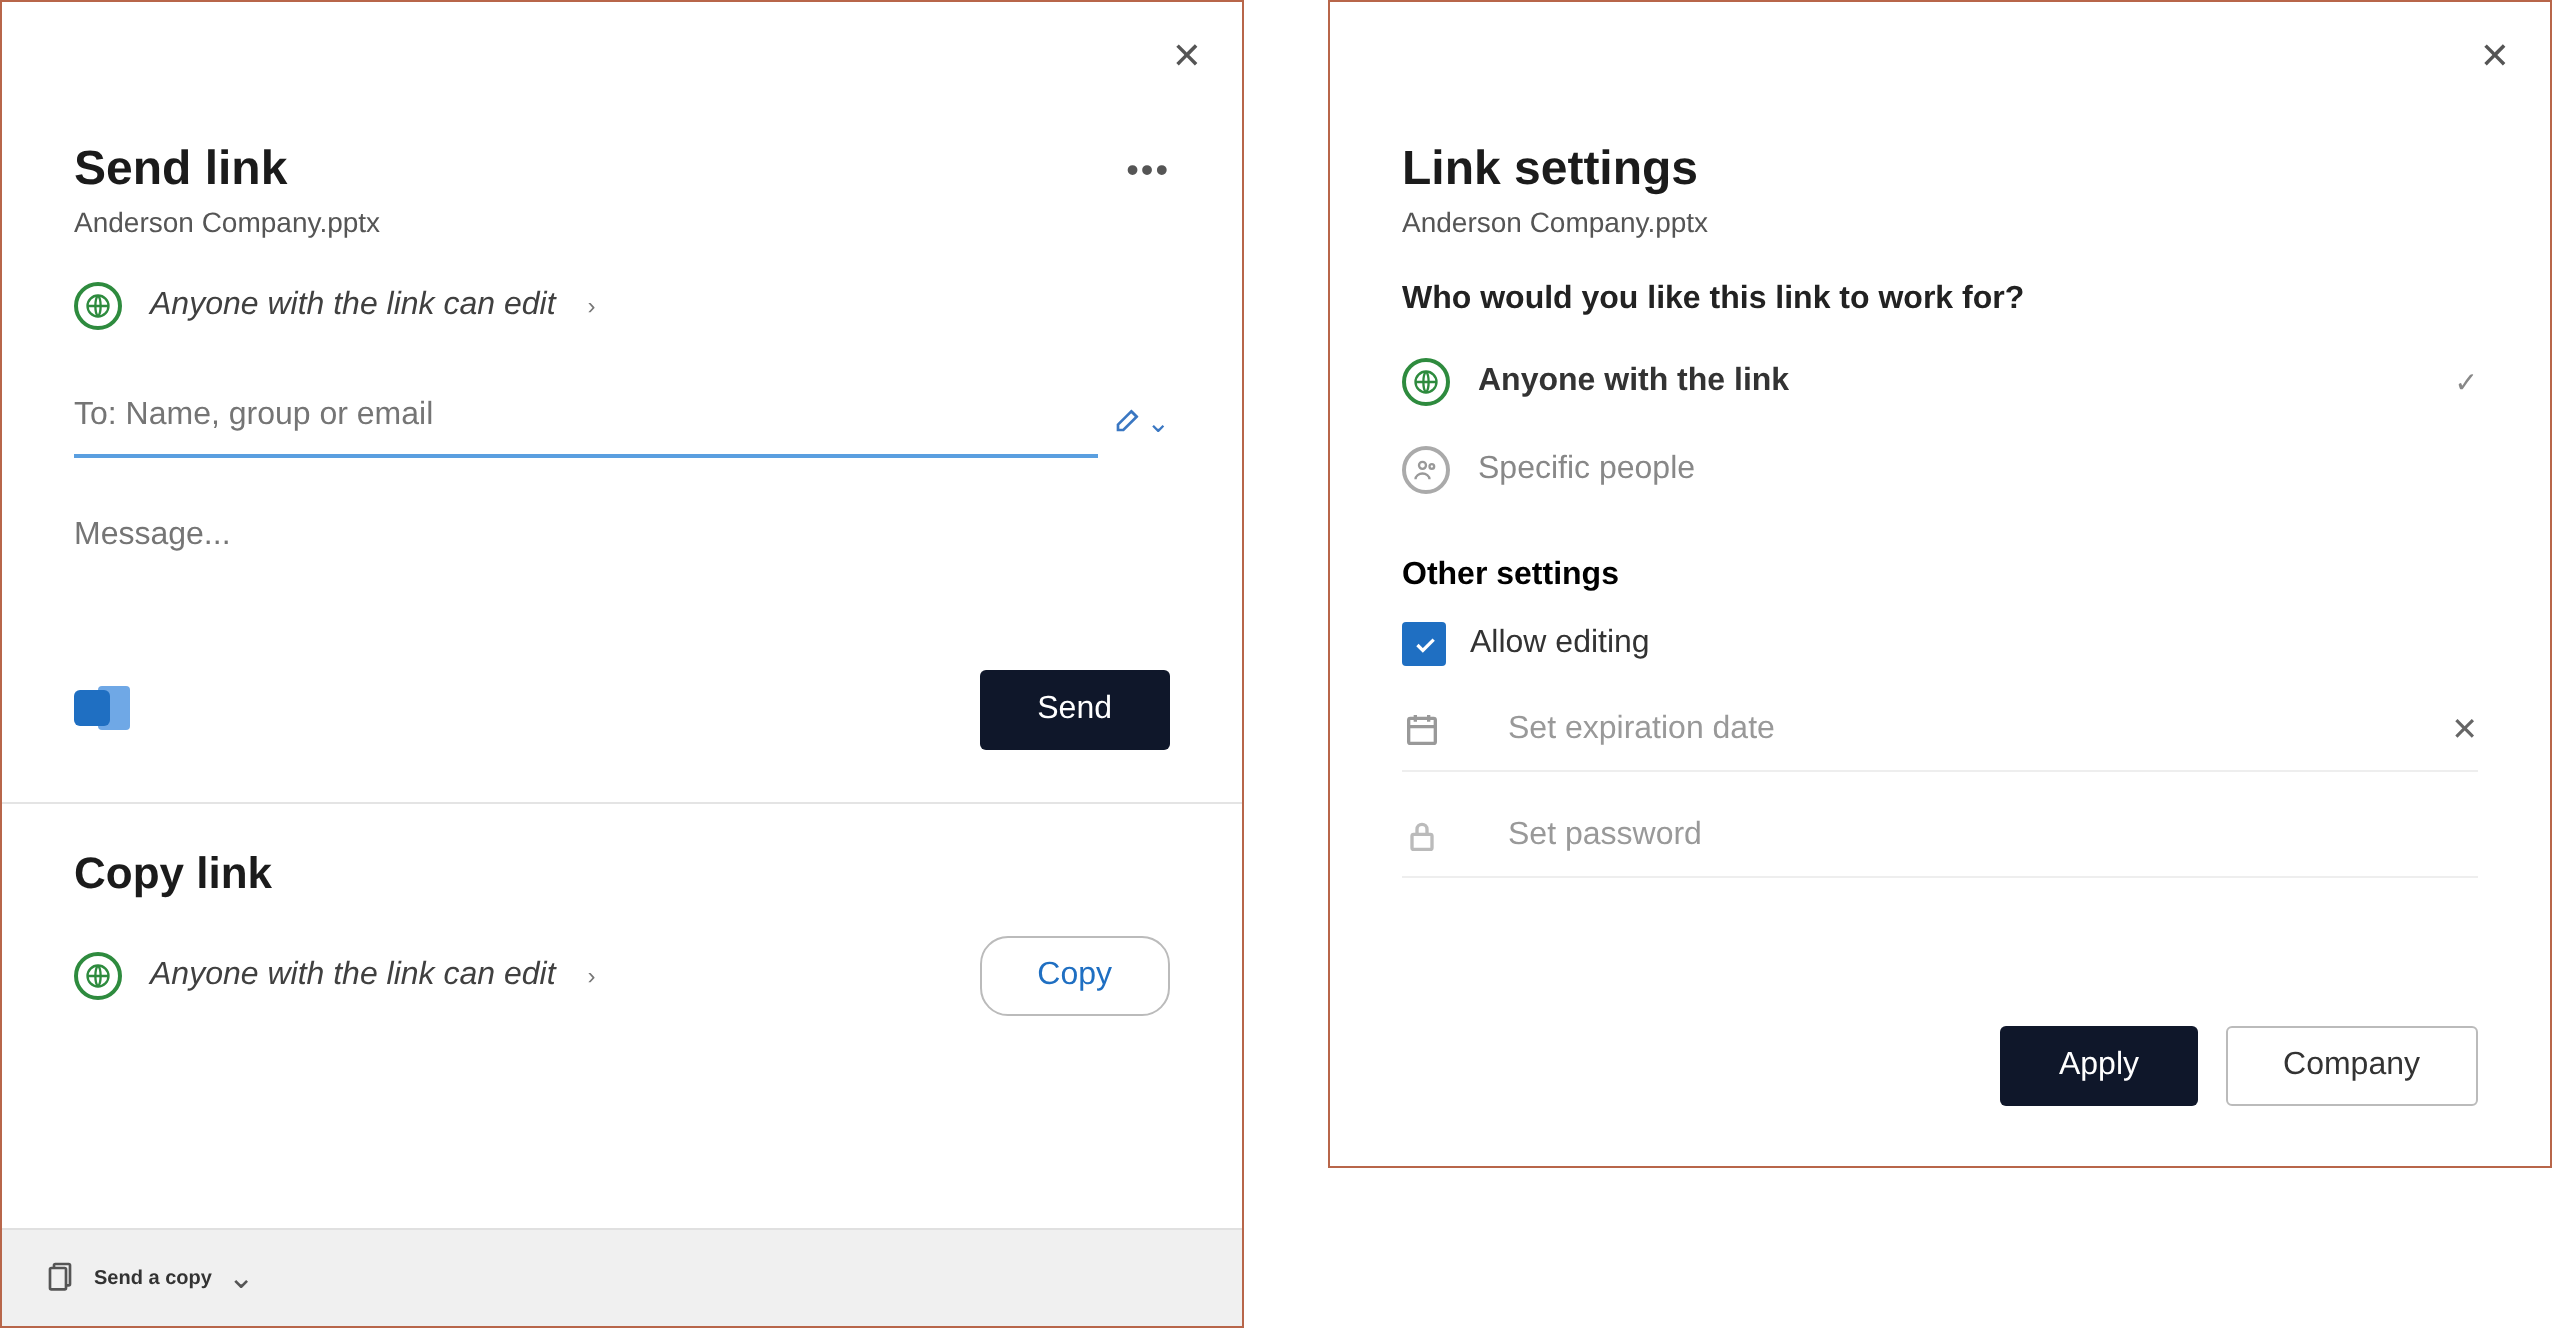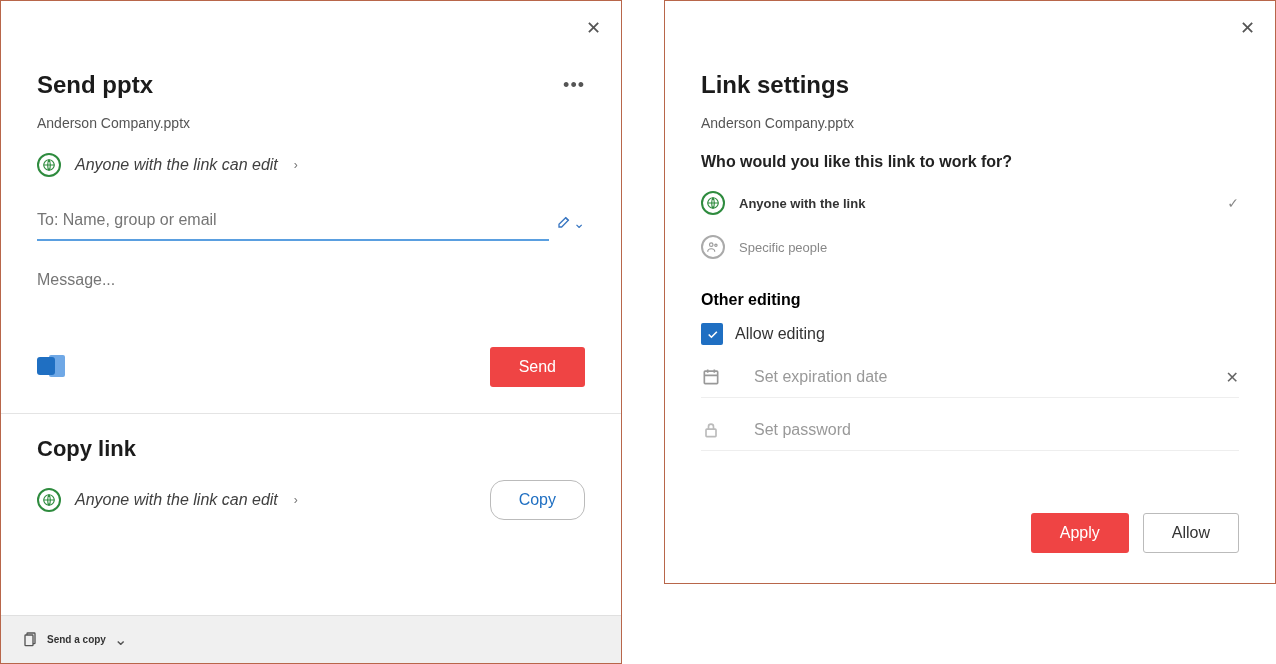--- a/index.html
+++ b/index.html
@@ -38,21 +38,21 @@
     }
     .title {
       font-size: 24px;
       font-weight: 600;
       color: #1b1b1b;
       margin-top: 44px;
     }
     .filename {
       font-size: 14px;
       color: #555;
-      margin-top: 16px;
+      margin-top: 4px;
     }
     .share-scope {
       display: flex;
       align-items: center;
       gap: 14px;
       margin-top: 22px;
       cursor: pointer;
     }
     .globe-icon {
       width: 24px; height: 24px;
@@ -115,21 +115,21 @@
       background: #6fa8e6;
       border-radius: 2px;
     }
     .btn {
       padding: 10px 28px;
       font-size: 16px;
       border-radius: 3px;
       cursor: pointer;
       border: 1px solid transparent;
     }
-    .btn-primary { background: #ef4444; color: #fff; }
+    .btn-primary { background: #0f172a; color: #fff; }
     .btn-secondary { background: #fff; color: #1f6fc2; border-color: #bbb; border-radius: 14px; }
     .btn-plain { background: #fff; color: #333; border-color: #bbb; }
     .divider { border-top: 1px solid #e4e4e4; }
     .section-title {
       font-size: 22px;
       font-weight: 600;
       color: #1b1b1b;
     }
     .copy-section { padding: 22px 36px 30px 36px; }
     .copy-row { display:flex; align-items:center; justify-content:space-between; margin-top: 18px; }
@@ -152,21 +152,21 @@
       font-weight: 600;
       color: #222;
       margin-top: 22px;
     }
     .option-row {
       display: flex;
       align-items: center;
       gap: 14px;
       margin-top: 20px;
     }
-    .option-row .label { font-size: 13px; color: #333; }
+    .option-row .label { font-size: 16px; color: #333; }
     .option-row .label.bold { font-weight: 600; }
     .option-row .muted { color: #888; }
     .check-right { margin-left: auto; color: #888; font-size: 14px; }
     .people-icon {
       width: 24px; height: 24px;
       border: 2px solid #aaa;
       border-radius: 50%;
       display:flex; align-items:center; justify-content:center;
     }
     .other-title {
@@ -200,21 +200,21 @@
     }
   </style>
 </head>
 <body>
 
 <div class="panel panel-left">
   <div class="close-x">✕</div>
   <div class="dots">•••</div>
 
   <div class="panel-inner">
-    <div class="title">Send pptx</div>
+    <div class="title">Send link</div>
     <div class="filename">Anderson Company.pptx</div>
 
     <div class="share-scope">
       <span class="globe-icon">
         <svg viewBox="0 0 24 24" fill="none" stroke="#2e8b3e" stroke-width="2">
             <circle cx="12" cy="12" r="9"></circle>
             <path d="M3 12h18M12 3c3 3 3 15 0 18M12 3c-3 3-3 15 0 18"></path>
           </svg>
       </span>
       <span class="scope-text">Anyone with the link can edit</span>
@@ -296,21 +296,21 @@
       <span class="people-icon">
         <svg width="14" height="14" viewBox="0 0 24 24" fill="none" stroke="#999" stroke-width="2">
             <circle cx="9" cy="8" r="3"></circle>
             <path d="M3 20c0-3 3-5 6-5s6 2 6 5"></path>
             <circle cx="17" cy="9" r="2"></circle>
           </svg>
       </span>
       <span class="label muted">Specific people</span>
     </div>
 
-    <div class="other-title">Other editing</div>
+    <div class="other-title">Other settings</div>
 
     <div class="cb-row">
       <div class="checkbox">
         <svg viewBox="0 0 24 24" fill="none" stroke-width="3">
             <path d="M5 12l5 5L20 7"></path>
           </svg>
       </div>
       <span class="cb-label">Allow editing</span>
     </div>
 
@@ -331,15 +331,15 @@
             <rect x="6" y="11" width="12" height="9" rx="1"></rect>
             <path d="M9 11V8a3 3 0 016 0v3"></path>
           </svg>
       </span>
       <span class="placeholder">Set password</span>
     </div>
   </div>
 
   <div class="action-row">
     <button class="btn btn-primary">Apply</button>
-    <button class="btn btn-plain">Allow</button>
+    <button class="btn btn-plain">Company</button>
   </div>
 </div>
 
 </body></html>

